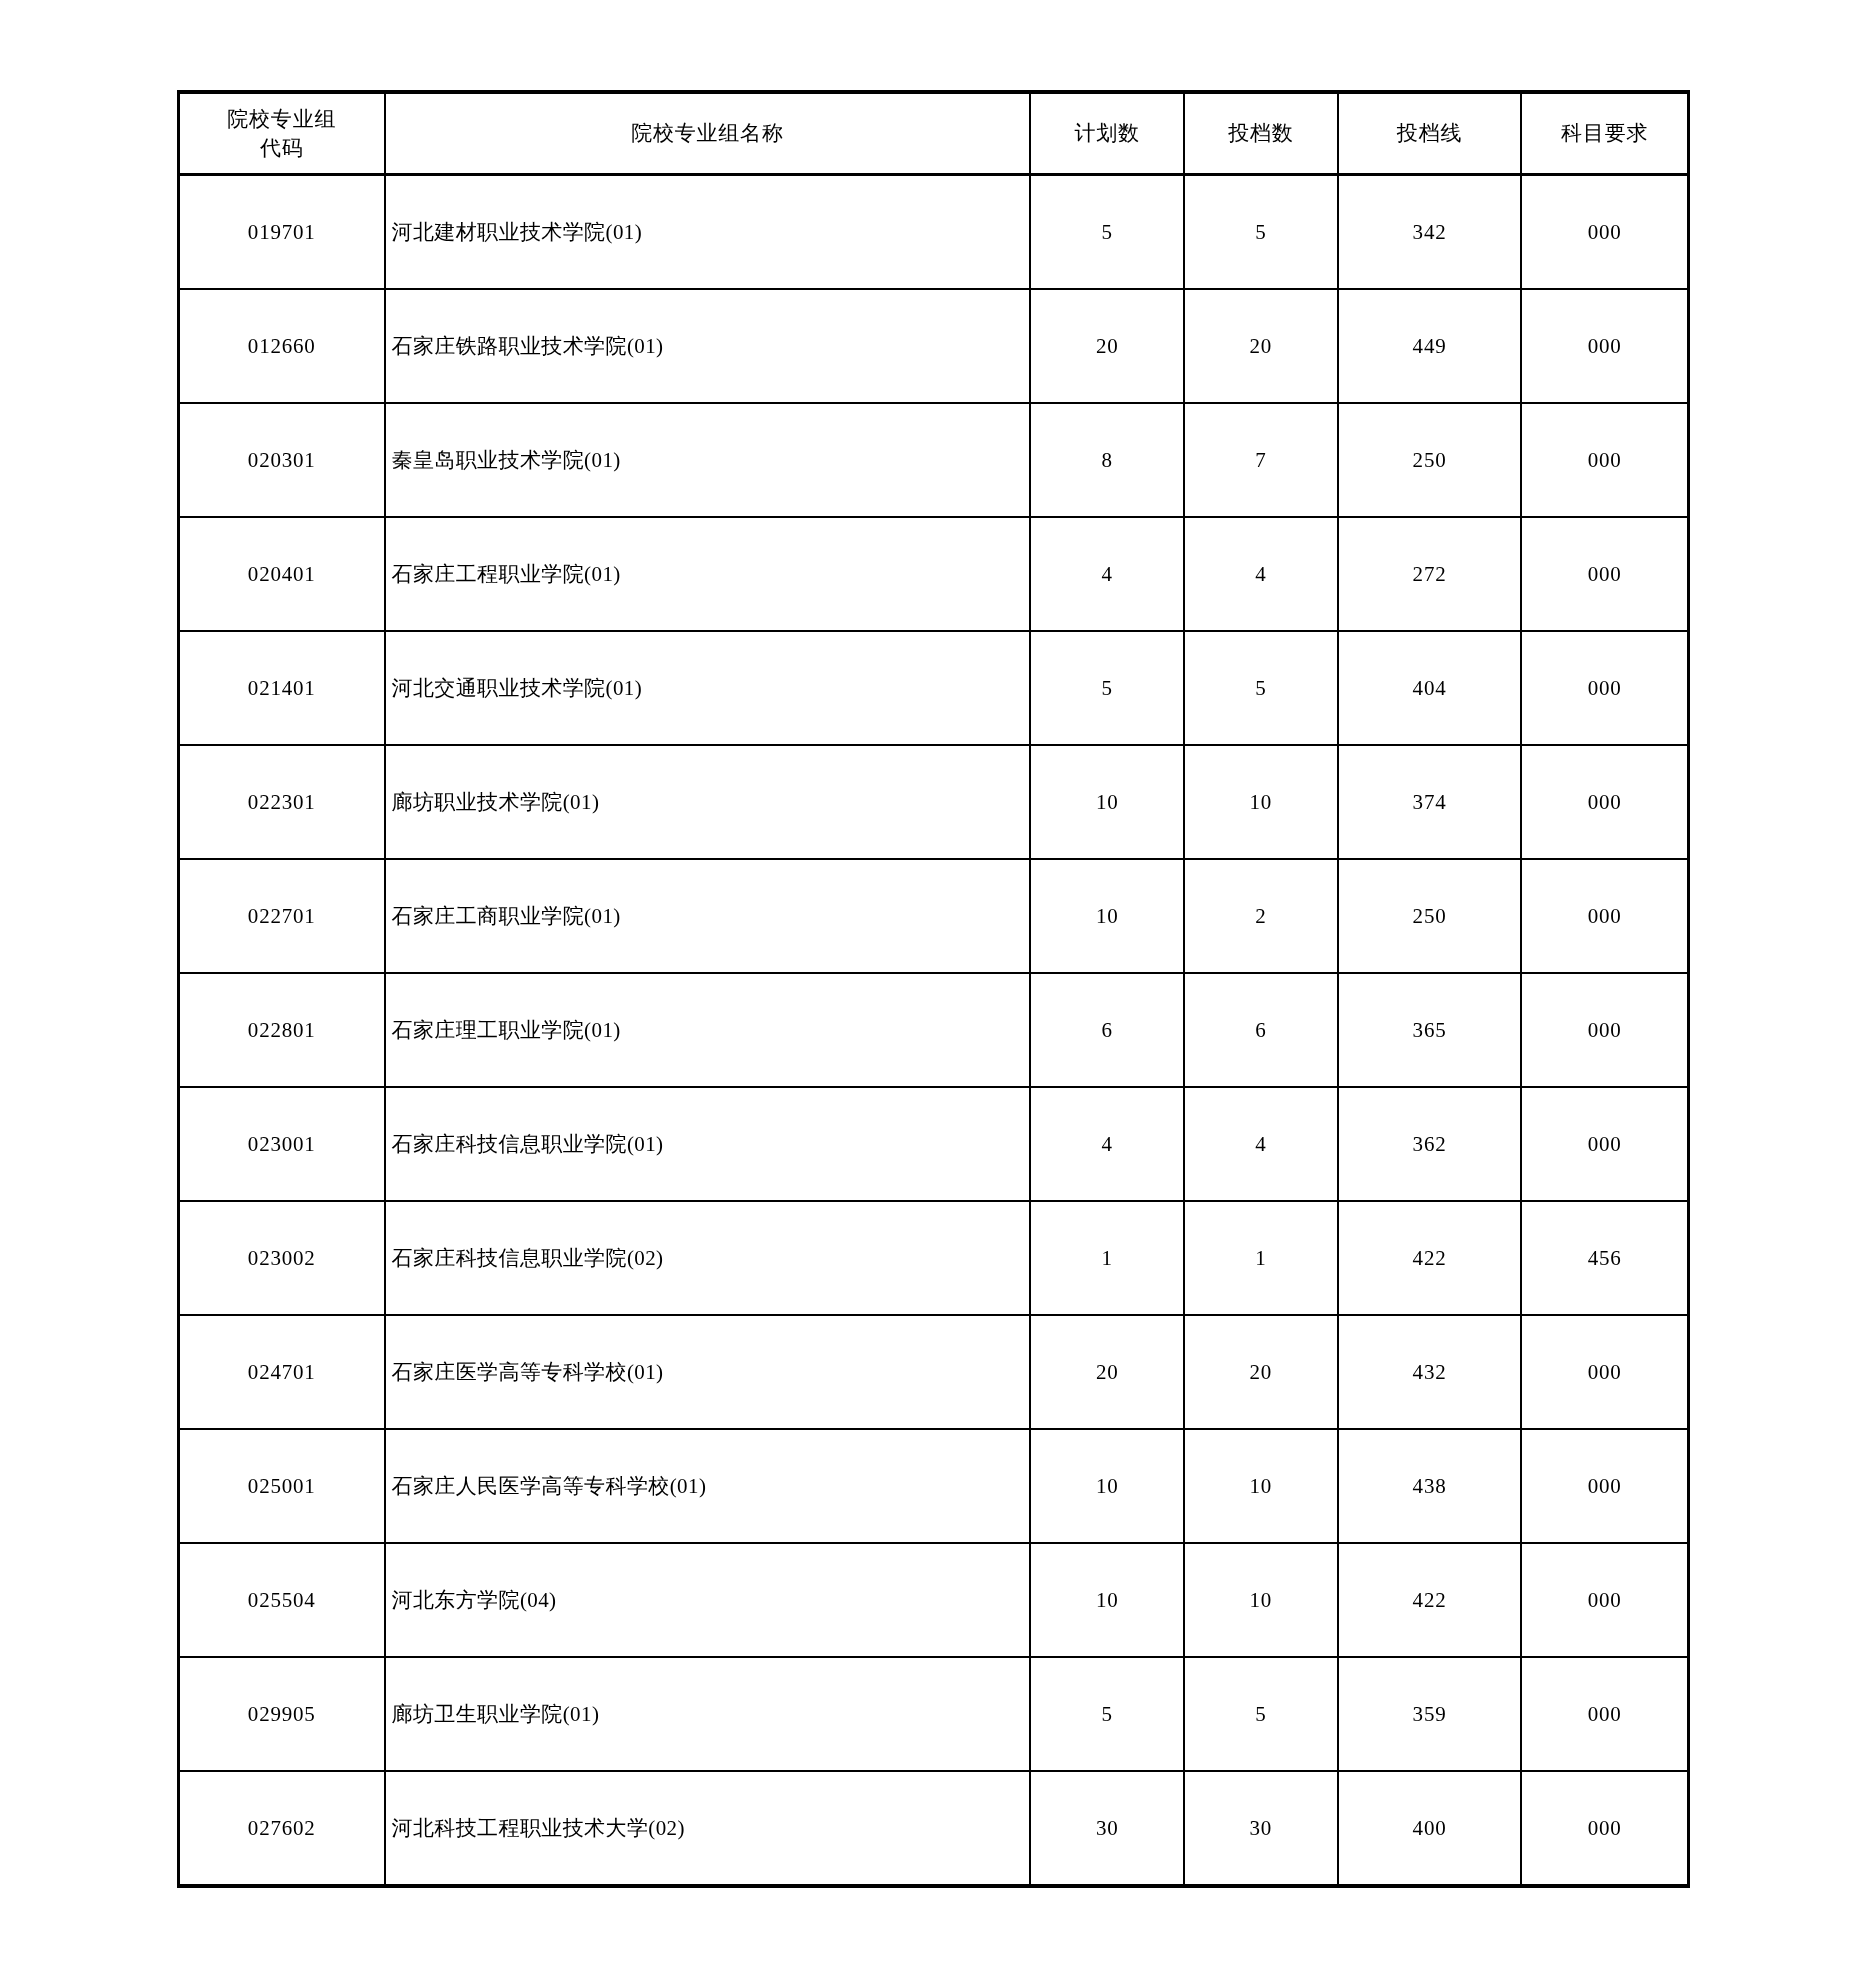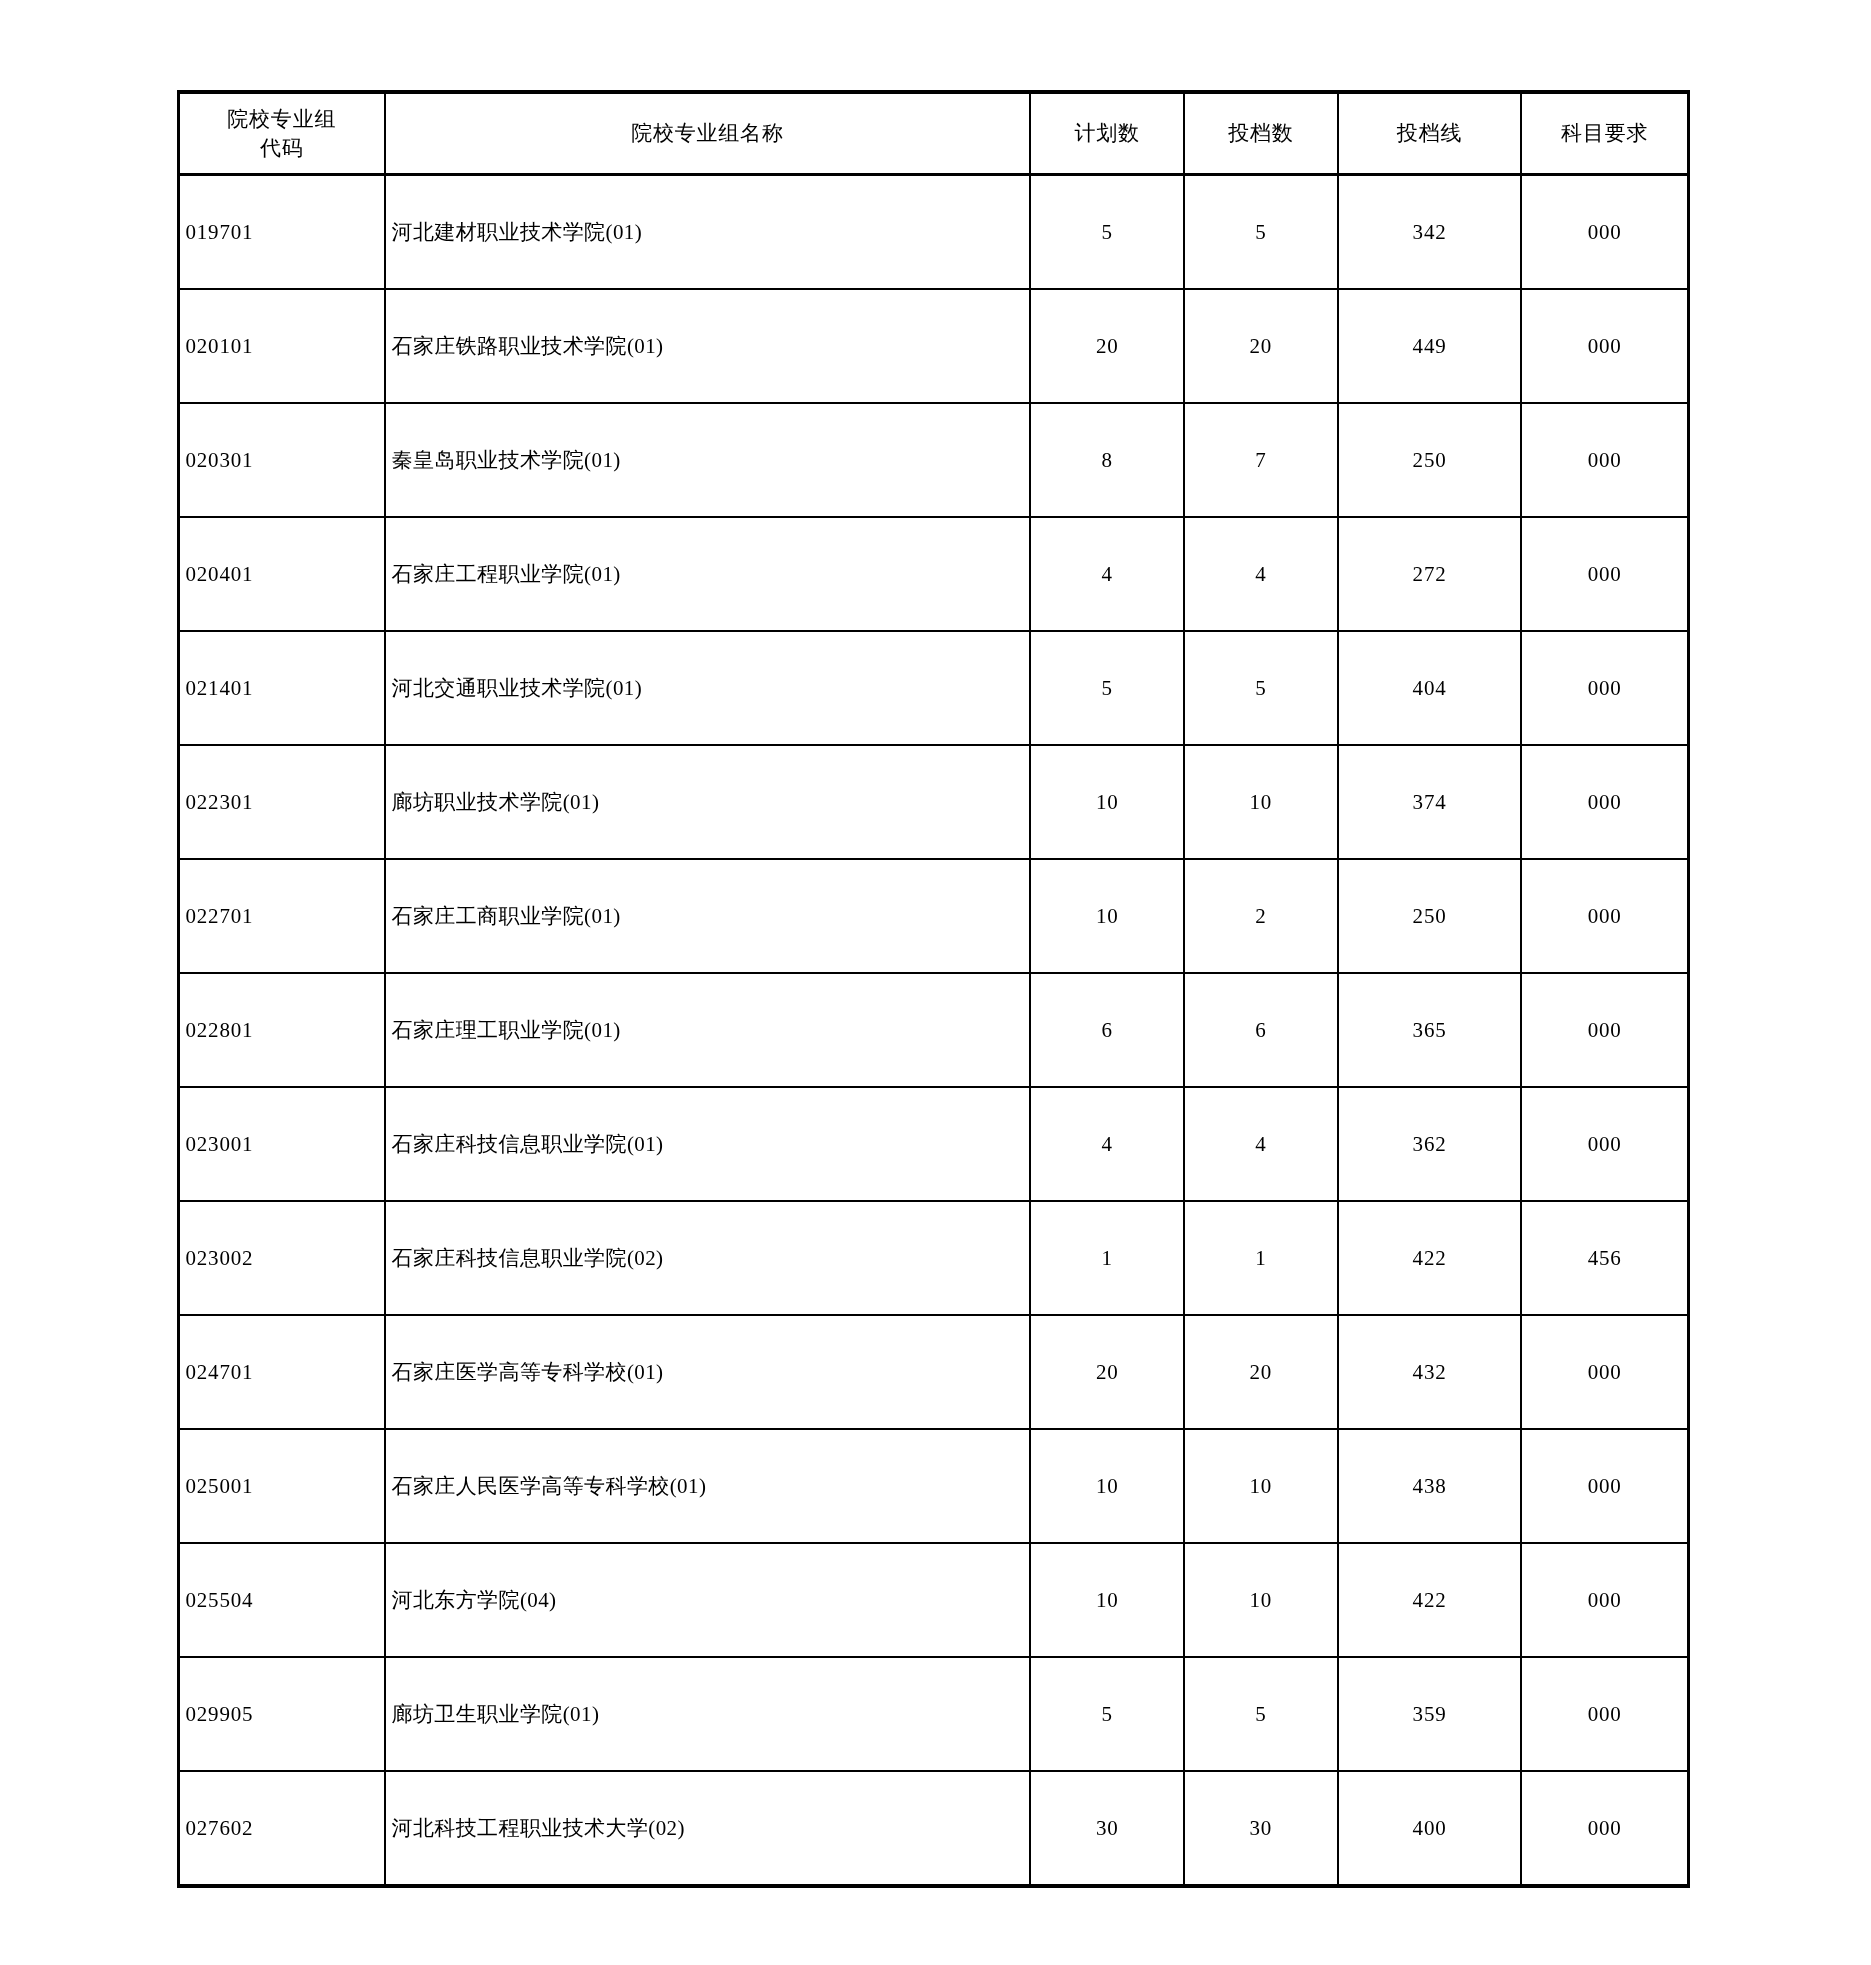--- a/index.html
+++ b/index.html
@@ -71,21 +71,21 @@
   table.score-table thead th.th-req {
     border-right: 0;
   }
   table.score-table tbody tr { height: 112px; }
   table.score-table tbody td {
     font-size: 21px;
     height: 112px;
   }
   table.score-table tbody td.cell-code {
     border-left: 0;
-    text-align: left;
+    text-align: center;
     letter-spacing: 0.8px;
     border-radius: 23px;
   }
   table.score-table tbody td.cell-name {
     text-align: left;
     padding-left: 6px;
     letter-spacing: 0.4px;
   }
   table.score-table tbody td.cell-plan,
   table.score-table tbody td.cell-filed,
@@ -129,21 +129,21 @@
       <tbody id="table-body">
           <tr>
             <td class="cell-code">019701</td>
             <td class="cell-name">河北建材职业技术学院(01)</td>
             <td class="cell-plan">5</td>
             <td class="cell-filed">5</td>
             <td class="cell-line">342</td>
             <td class="cell-req">000</td>
           </tr>
           <tr>
-            <td class="cell-code">020101</td>
+            <td class="cell-code">012660</td>
             <td class="cell-name">石家庄铁路职业技术学院(01)</td>
             <td class="cell-plan">20</td>
             <td class="cell-filed">20</td>
             <td class="cell-line">449</td>
             <td class="cell-req">000</td>
           </tr>
           <tr>
             <td class="cell-code">020301</td>
             <td class="cell-name">秦皇岛职业技术学院(01)</td>
             <td class="cell-plan">8</td>

